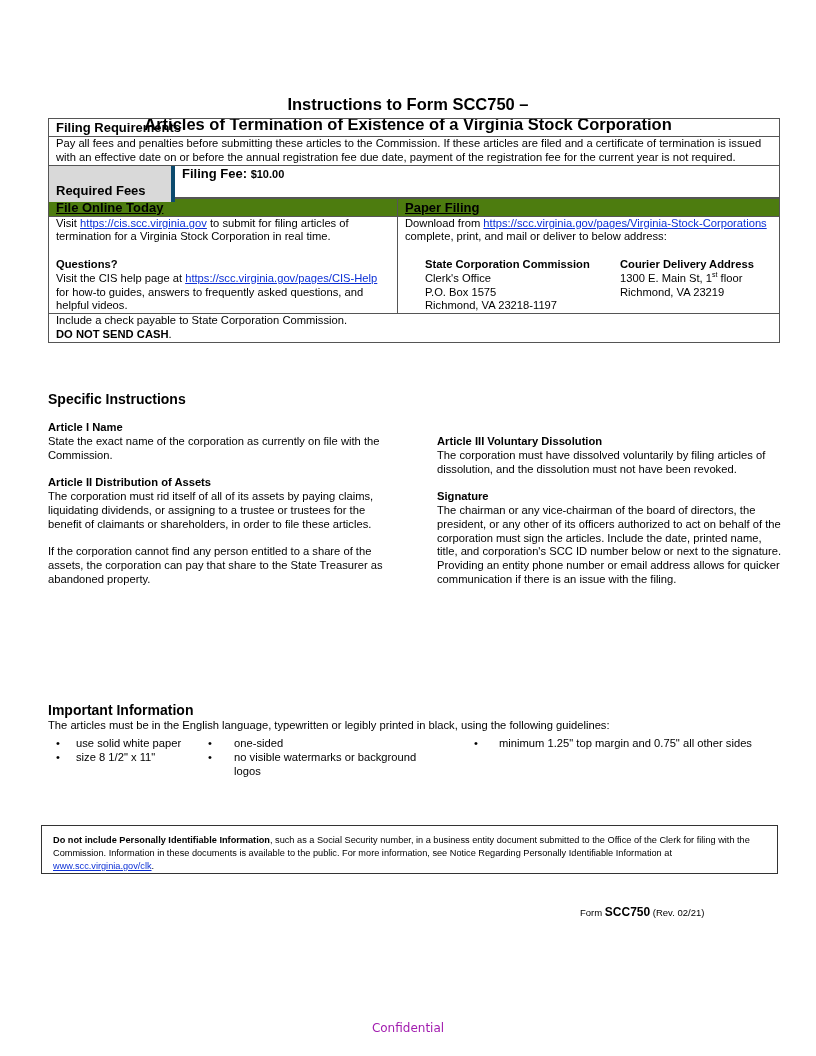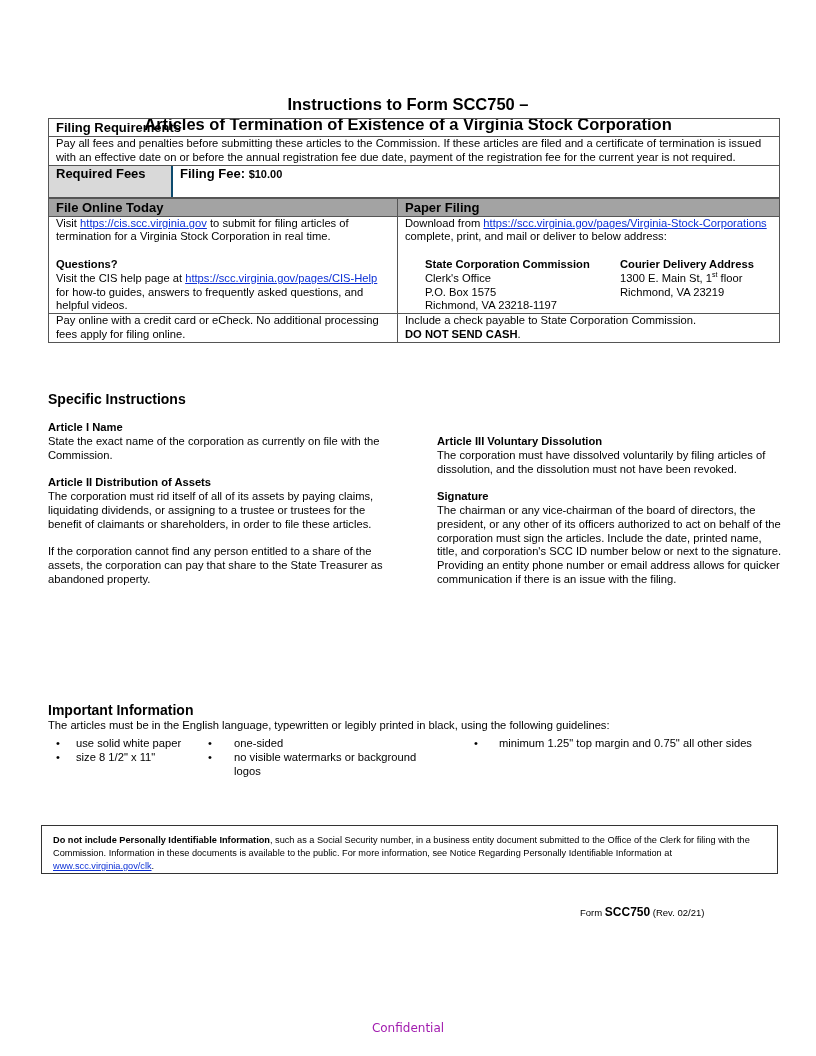--- a/index.html
+++ b/index.html
@@ -9,25 +9,25 @@
   .title { position: absolute; left: 0; width: 816px; text-align: center;
            font-weight: bold; font-size: 16.5px; line-height: 20px; }
   .t1 { top: 94px; }
   .t2 { top: 114px; }
 
   .tbl { position: absolute; left: 48px; top: 118px; width: 730px;
          border: 1px solid #555; font-size: 11.2px; line-height: 13.8px; }
   .row { border-bottom: 1px solid #555; }
   .row:last-child { border-bottom: none; }
   .hdr { font-weight: bold; font-size: 13px; line-height: 17px; padding: 0 7px; }
-  .gray { background: #a3a3a3; }
+  .gray { background: #4d7c0f; text-decoration: underline; }
   .pad { padding: 0 7px 0 7px; }
   .fees { display: flex; height: 31px; }
-  .fees .lab { width: 108px; background: #d9d9d9; border-right: 2px solid #0c4a6e;
-               font-weight: bold; font-size: 13px; padding: 1px 7px; }
+  .fees .lab { width: 108px; background: #d9d9d9; border-right: 4px solid #0c4a6e;
+               font-weight: bold; font-size: 13px; padding: 18px 7px; }
   .fees .val { padding: 1px 7px; font-weight: bold; font-size: 13px; }
   .fees .val span.amt { font-size: 11px; }
   .two { display: flex; }
   .two > div { box-sizing: border-box; }
   .two .l { width: 349px; border-right: 1px solid #555; }
   .two .r { flex: 1; }
   .addr { display: flex; margin-left: 20px; }
   .addr .c1 { width: 195px; }
   sup { font-size: 7px; line-height: 0; }
 
@@ -87,21 +87,20 @@
         </div>
         <div>
           <div style="font-weight:bold;">Courier Delivery Address</div>
           <div><span>1300 E. Main St, 1</span><sup>st</sup><span> floor</span></div>
           <div>Richmond, VA 23219</div>
         </div>
       </div>
     </div>
   </div>
   <div class="row two">
-    <div class="l pad">Pay online with a credit card or eCheck. No additional processing fees apply for filing online.</div>
     <div class="r pad">
       <div>Include a check payable to State Corporation Commission.</div>
       <div><b>DO NOT SEND CASH</b><span>.</span></div>
     </div>
   </div>
 </div>
 
 <div class="sec-h" style="top:391px;">Specific Instructions</div>
 
 <div class="col" style="left:48px; top:421px; width:345px;">

